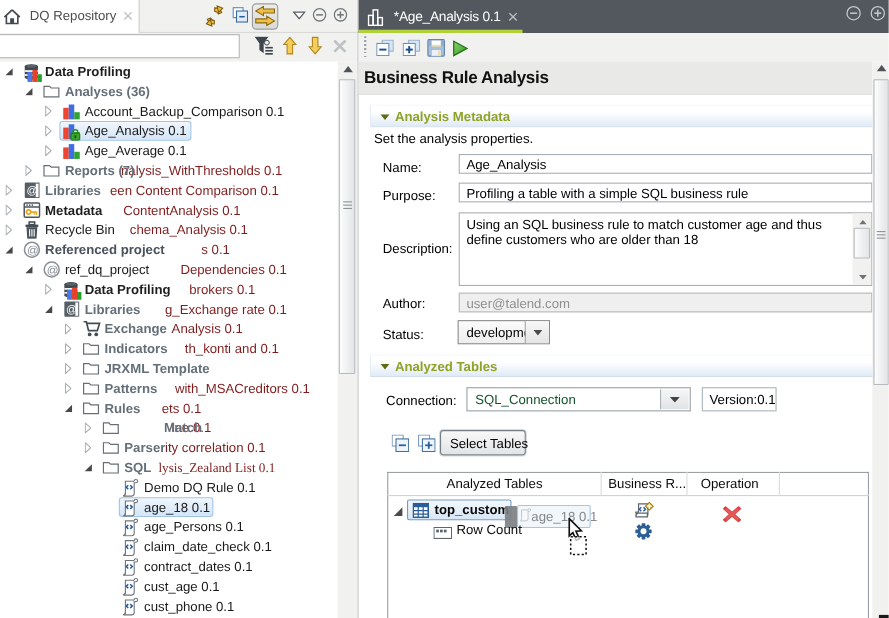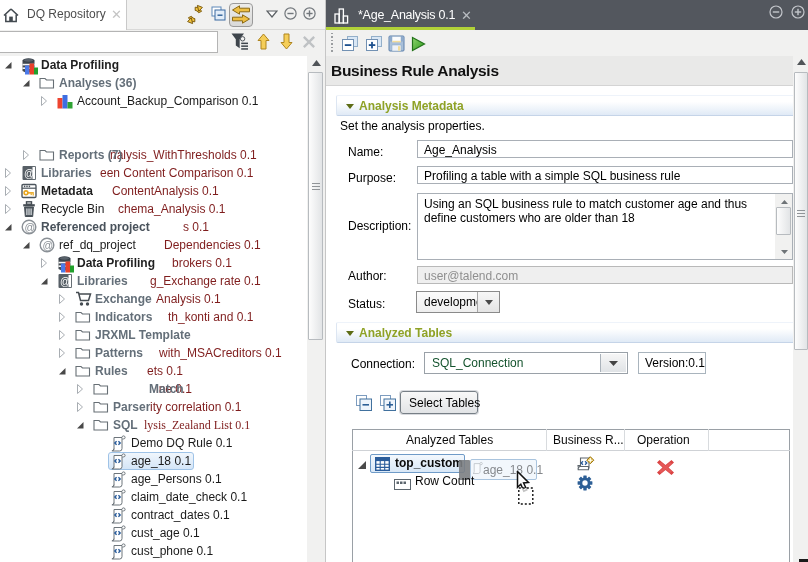--- a/index.html
+++ b/index.html
@@ -148,20 +148,50 @@
       </svg>
       <span class="ticon" style="left:57px;">
         <svg width="16" height="16" viewBox="0 0 16 16">
           <rect x="0.5" y="5" width="5" height="10.5" fill="#ee4430"></rect>
           <rect x="5.5" y="2" width="5" height="13.5" fill="#3e6ee2"></rect>
           <rect x="10.5" y="9" width="5" height="6.5" fill="#2ea233"></rect>
         </svg>
       </span>
       <span class="tlabel itm" style="left:77px;">Account_Backup_Comparison 0.1</span>
     </div>
+    <div class="trow" style="top:54px;">
+      <div class="sel" style="left:54px;width:120px;"></div>
+      <svg class="tarrow" style="left:41px;" width="6" height="10" viewBox="0 0 6 10">
+        <path d="M0.5 0.5 L5.5 5 L0.5 9.5 Z" fill="#fff" stroke="#a8adb2"></path>
+      </svg>
+      <span class="ticon" style="left:57px;">
+        <svg width="17" height="17" viewBox="0 0 17 17">
+          <rect x="0.5" y="5" width="5" height="10.5" fill="#ee4430"></rect>
+          <rect x="5.5" y="2" width="5" height="13.5" fill="#3e6ee2"></rect>
+          <rect x="10.5" y="9" width="5" height="6.5" fill="#2ea233"></rect>
+          <rect x="7.5" y="10.2" width="8" height="6.3" rx="1" fill="#3da52c" stroke="#1d7210" stroke-width="0.9"></rect>
+          <path d="M9.3 10.5 v-1.7 q0 -1.8 2.2 -1.8 q2.2 0 2.2 1.8 v1.7" fill="none" stroke="#2a8a1c" stroke-width="1.3"></path>
+          <rect x="10.7" y="12" width="1.6" height="2.6" fill="#0f5a08"></rect>
+        </svg>
+      </span>
+      <span class="tlabel itm" style="left:77px;">Age_Analysis 0.1</span>
+    </div>
+    <div class="trow" style="top:72px;">
+      <svg class="tarrow" style="left:41px;" width="6" height="10" viewBox="0 0 6 10">
+        <path d="M0.5 0.5 L5.5 5 L0.5 9.5 Z" fill="#fff" stroke="#a8adb2"></path>
+      </svg>
+      <span class="ticon" style="left:57px;">
+        <svg width="16" height="16" viewBox="0 0 16 16">
+          <rect x="0.5" y="5" width="5" height="10.5" fill="#ee4430"></rect>
+          <rect x="5.5" y="2" width="5" height="13.5" fill="#3e6ee2"></rect>
+          <rect x="10.5" y="9" width="5" height="6.5" fill="#2ea233"></rect>
+        </svg>
+      </span>
+      <span class="tlabel itm" style="left:77px;">Age_Average 0.1</span>
+    </div>
     <div class="trow" style="top:90px;">
       <span class="ghost" style="left:110px;">nalysis_WithThresholds 0.1</span>
       <svg class="tarrow" style="left:23px;" width="6" height="10" viewBox="0 0 6 10">
         <path d="M0.5 0.5 L5.5 5 L0.5 9.5 Z" fill="#fff" stroke="#a8adb2"></path>
       </svg>
       <span class="ticon" style="left:39px;">
         <svg width="16" height="16" viewBox="0 0 16 16">
           <path d="M1 3.5 h5 l1.5 1.5 h7 v8 h-13.5 z" fill="#fff" stroke="#676f75" stroke-width="1.1"></path>
         </svg>
       </span>

